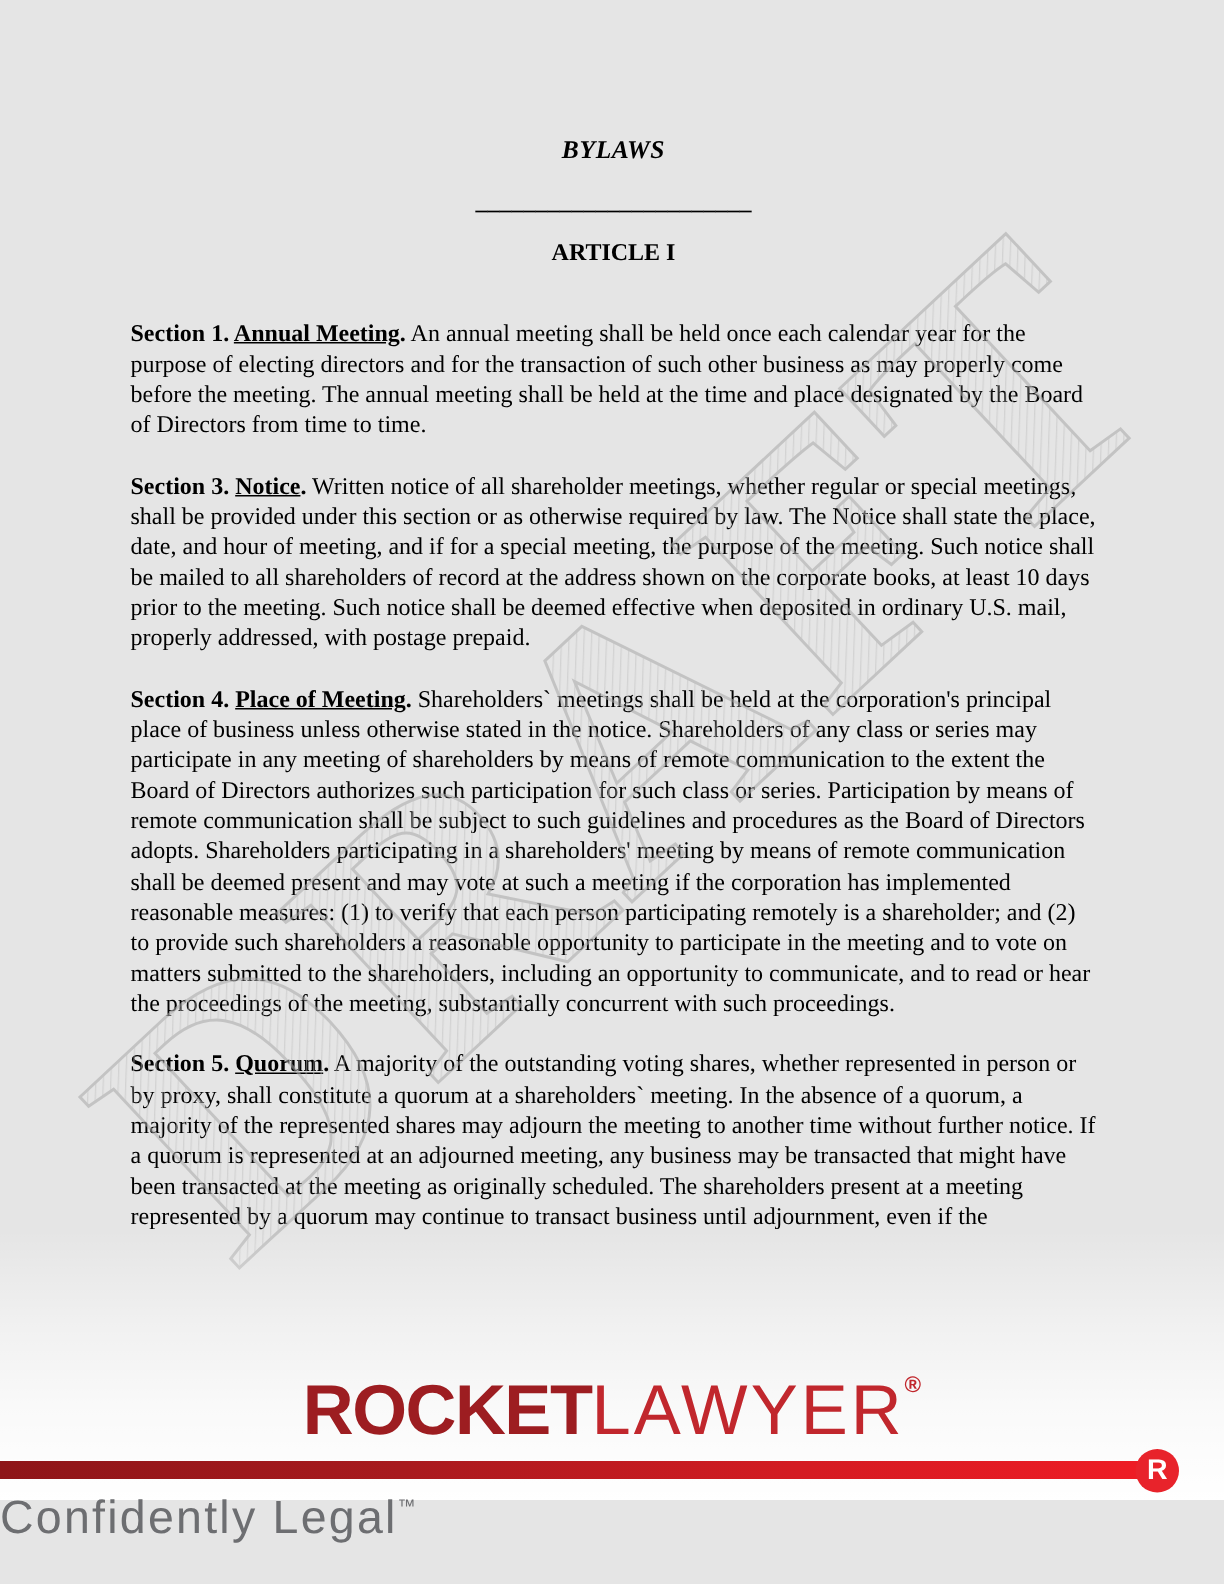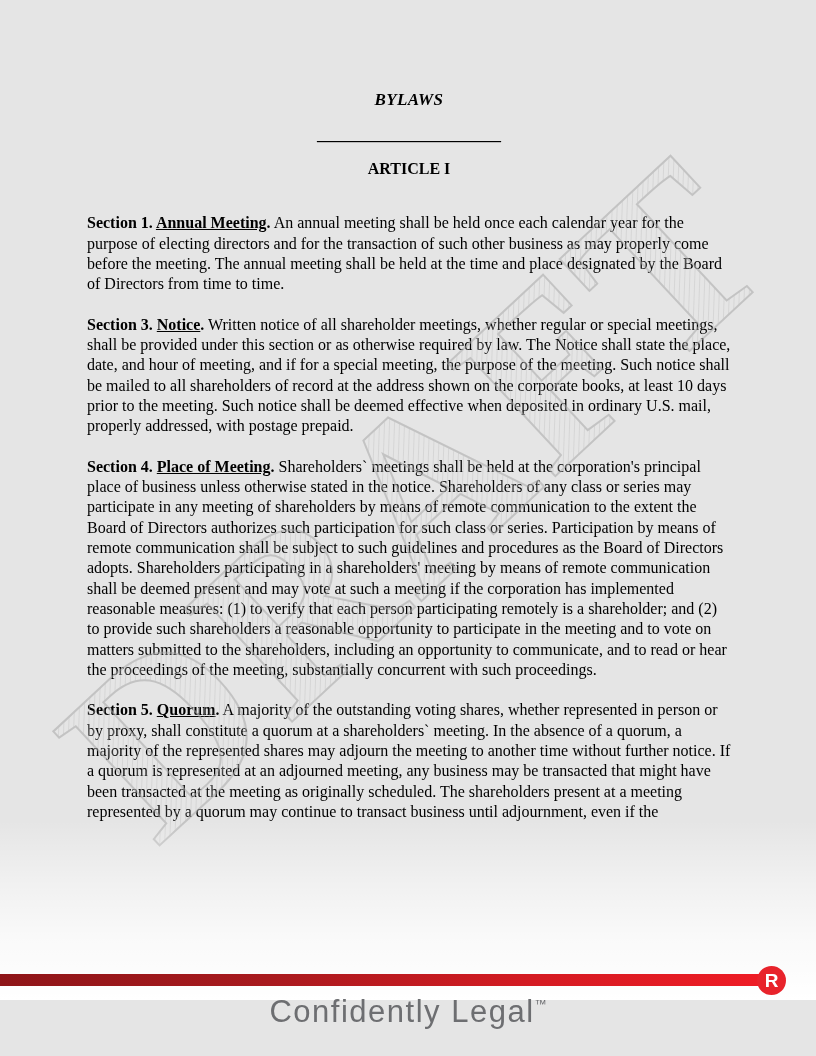--- a/index.html
+++ b/index.html
@@ -47,21 +47,21 @@
     position:absolute;left:0;top:974px;width:760px;height:12px;
     background:linear-gradient(90deg,#8e1518 0%,#a81a1e 35%,#d41b22 70%,#ee1c25 100%);
   }
   .badge{
     position:absolute;left:757px;top:966px;width:29px;height:29px;border-radius:50%;
     background:#e8232b;color:#ffffff;
     font-family:"Liberation Sans", sans-serif;font-weight:bold;font-size:19px;
     display:flex;align-items:center;justify-content:center;
   }
   .tagline{
-    position:absolute;top:994px;left:0;width:816px;text-align:center;
+    position:absolute;top:994px;left:0;width:816px;
     font-family:"Liberation Sans", sans-serif;font-size:31px;font-weight:400;
     color:#6d6e71;letter-spacing:1.5px;
   }
   .tagline sup{font-size:12px;vertical-align:14px;letter-spacing:0;}
 </style>
 </head>
 <body>
 
 <div class="page">
 
@@ -93,20 +93,21 @@
       </pattern>
     </defs>
     <g transform="rotate(-43 415 495)" opacity="0.55">
       <text x="415" y="577" text-anchor="middle" font-family="Liberation Serif, serif" font-weight="bold" font-size="238" letter-spacing="8" fill="url(#hatch)" stroke="#a9a9a9" stroke-width="2">DRAFT</text>
     </g>
   </svg>
 
   <div class="fade"></div>
 
   <div class="footer">
+    <div class="logo"><span class="logo-rocket">ROCKET</span><span class="logo-lawyer">LAWYER</span><span class="logo-reg">®</span></div>
     <div class="redbar"></div>
     <div class="badge">
         <span>R</span>
       </div>
     <div class="tagline"><span>Confidently Legal</span><sup>™</sup></div>
   </div>
 
 </div>
 
 </body></html>

